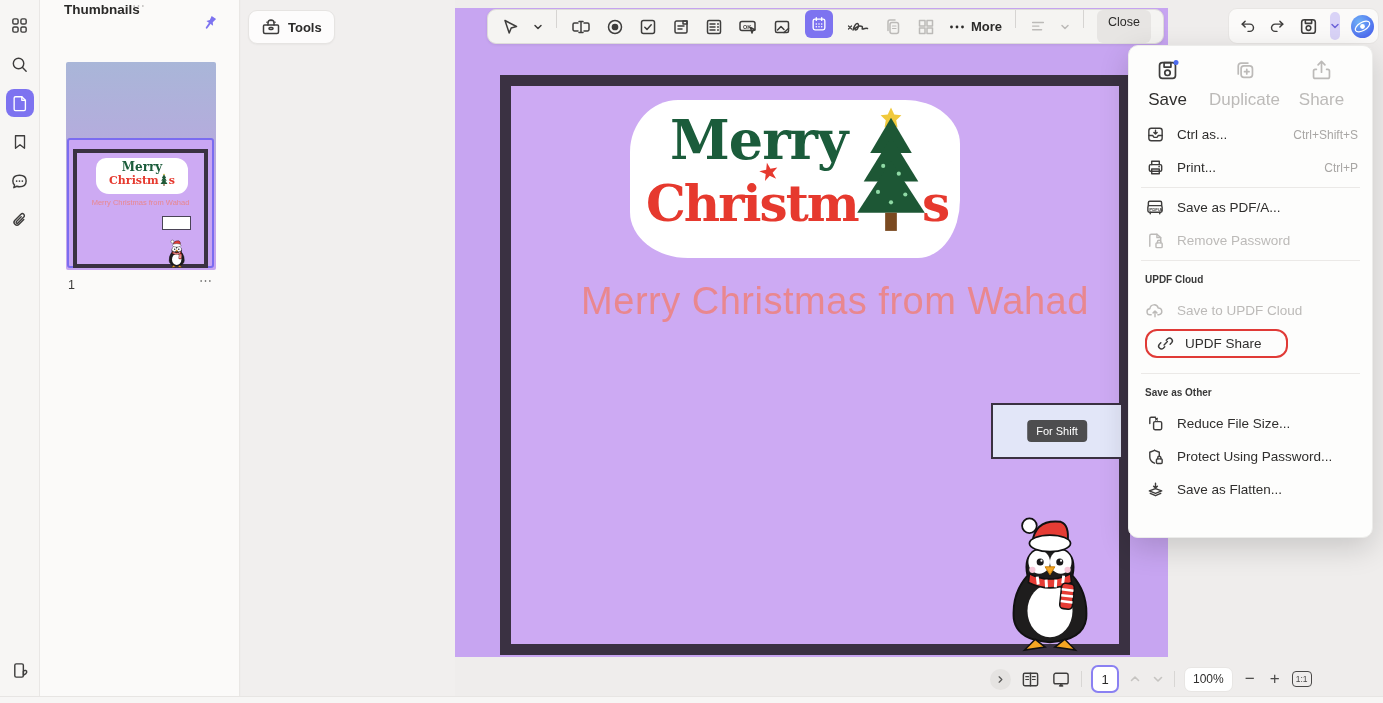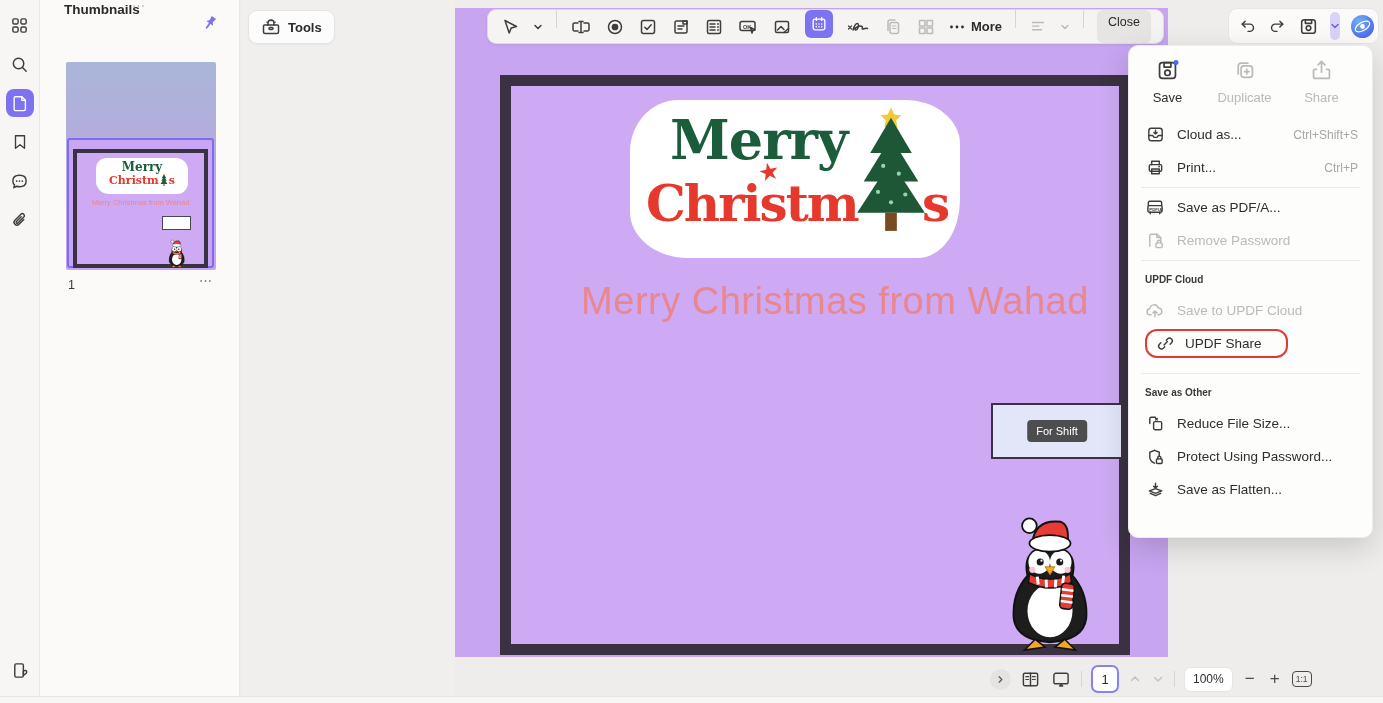--- a/index.html
+++ b/index.html
@@ -65,21 +65,21 @@
 
   
   .topright { position:absolute; left:1228px; top:8px; width:151px; height:36px; background:#fbfaf9; border:1px solid #e8e6e4; border-radius:9px; display:flex; align-items:center; gap:11px; padding:0 9px; }
   .chev-pill { width:17px; height:28px; background:#d9d3f7; border-radius:5px; display:flex; align-items:center; justify-content:center; cursor:pointer; }
   .avatar { width:23px; height:23px; border-radius:50%; background:radial-gradient(circle at 35% 30%,#6fb1f6,#4d6bee 75%); position:relative; cursor:pointer; }
 
   
   .menu { position:absolute; left:1128px; top:45px; width:245px; height:493px; background:#fdfdfc; border:1px solid #ececea; border-radius:10px; box-shadow:0 10px 30px rgba(0,0,0,.16); padding-top:12px; z-index:5; }
   .menu-top { height:60px; display:flex; }
   .menu-top .cell { width:77px; display:flex; flex-direction:column; align-items:center; gap:7px; cursor:pointer; }
-  .menu-top .cell span { font-size:13px; color:#2f2e2d; }
+  .menu-top .cell span { font-size:17px; color:#2f2e2d; }
   .menu-top .cell.dis span { color:#bcbab8; }
   .mrow { height:33px; display:flex; align-items:center; padding:0 14px 0 16px; font-size:13.5px; color:#2f2e2d; cursor:pointer; }
   .mrow .micon { width:20px; margin-right:12px; display:flex; justify-content:center; }
   .mrow .lbl { flex:1; }
   .mrow .sc { font-size:12px; color:#a8a6a4; }
   .mrow.dis { color:#bcbab8; cursor:default; }
   .mdiv { height:1px; background:#ebe9e7; margin:3px 12px; }
   .mhead { height:30px; display:flex; align-items:center; padding-left:16px; font-size:10px; font-weight:bold; color:#3a3a3a; }
   .share-box { display:flex; align-items:center; border:2px solid #e03a36; border-radius:12px; padding:3px 24px 3px 8px; }
   .share-box .micon { margin-right:10px; }
@@ -486,21 +486,21 @@
   <div class="mrow">
     <span class="micon">
         <svg width="19" height="19" viewBox="0 0 20 20">
           <g class="ic">
             <rect x="3" y="3.5" width="14" height="13" rx="2.5"></rect>
             <path d="M3 11 h4 l1.5 2 h3 L13 11 h4"></path>
             <path d="M10 5.5 v4 M8.3 7.8 L10 9.5 L11.7 7.8"></path>
           </g>
         </svg>
       </span>
-    <span class="lbl">Cloud as...</span>
+    <span class="lbl">Ctrl as...</span>
     <span class="sc">Ctrl+Shift+S</span>
   </div>
   <div class="mrow">
     <span class="micon">
         <svg width="19" height="19" viewBox="0 0 20 20">
           <g class="ic">
             <path d="M6 7 V3.5 h8 V7"></path>
             <rect x="3.5" y="7" width="13" height="7" rx="1.5"></rect>
             <rect x="6" y="11.5" width="8" height="5"></rect>
             <path d="M13.8 9 v.01" stroke-width="1.8"></path>

